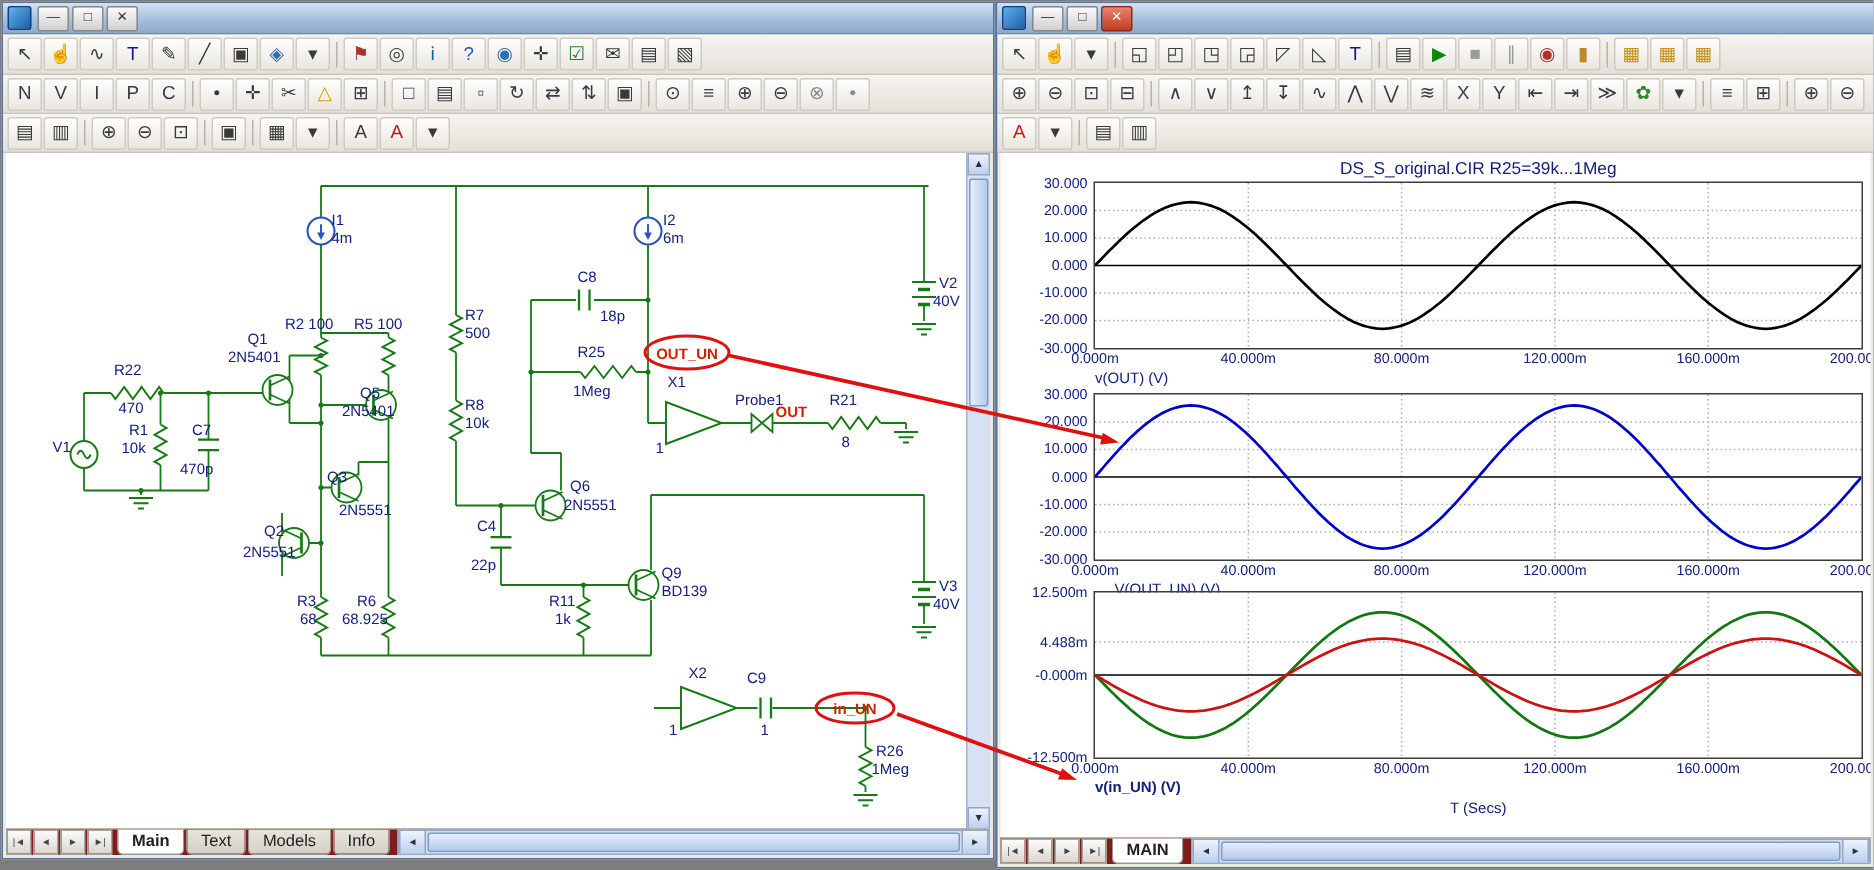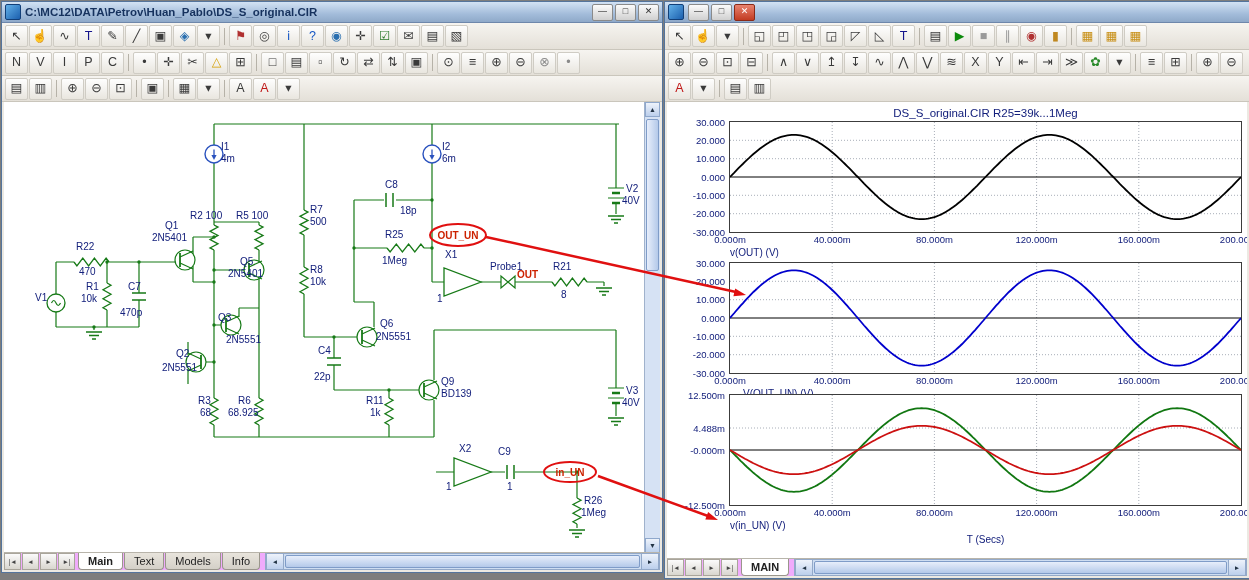--- a/index.html
+++ b/index.html
@@ -18,21 +18,21 @@
   .tbtn{width:21px;height:20px;flex:none;display:flex;align-items:center;justify-content:center;font-size:12.5px;color:#3a3a3a;background:linear-gradient(#fefefe,#e9e6df);border:1px solid #cfccc4;border-radius:2px}
   .tbtn .glyph{line-height:1}
   .tsep{width:1px;height:17px;background:#b6b2a8;margin:0 3px;flex:none}
   .schematic-area{position:absolute;left:2px;top:100px;right:2px;bottom:19px;background:#fff;overflow:hidden}
   .schematic-inner{position:absolute;left:0;top:10px;width:640px;height:440px}
   .annotation{position:absolute;left:8px;top:328px;width:420px;font-size:13.5px;font-weight:bold;color:#000;line-height:18.5px}
   .vscroll{position:absolute;right:0;top:0;bottom:0;width:15px;background:#d6e2f4;border-left:1px solid #a0b2cc;display:flex;flex-direction:column}
   .vs-btn{height:15px;background:linear-gradient(#eef3fb,#bccfec);border:1px solid #8fa8cc;font-size:7px;text-align:center;line-height:13px;color:#234;box-sizing:border-box}
   .vs-thumb{height:150px;margin:2px 1px;background:linear-gradient(90deg,#e7eefb,#b4c9e9);border:1px solid #7f9cc8;border-radius:2px}
   .vs-track{flex:1}
-  .tabbar{position:absolute;left:2px;right:2px;bottom:2px;height:17px;display:flex;align-items:stretch;gap:1px;background:#f0abfc;border-top:1px solid #b8b4aa;font-size:11px}
+  .tabbar{position:absolute;left:2px;right:2px;bottom:2px;height:17px;display:flex;align-items:stretch;gap:1px;background:#7f1d1d;border-top:1px solid #b8b4aa;font-size:11px}
   .navbtns{display:flex;gap:1px}
   .navbtn{width:17px;background:linear-gradient(#fbfbfb,#d9d6cf);border:1px solid #a9a59b;font-size:6.5px;display:flex;align-items:center;justify-content:center;color:#444;box-sizing:border-box}
   .tabs{display:flex;gap:1px;margin-left:2px}
   .tab{padding:0 9px;display:flex;align-items:center;background:linear-gradient(#e8e4dc,#d4d0c8);border:1px solid #9a968c;border-top:none;border-radius:0 0 4px 4px;color:#222}
   .tab.selected{background:#fff;font-weight:bold}
   .hscroll{flex:1;display:flex;background:#cfdef2;border:1px solid #93a9c9;margin-left:4px;box-sizing:border-box}
   .hs-btn{width:16px;background:linear-gradient(#eef3fb,#bccfec);border-right:1px solid #93a9c9;border-left:1px solid #93a9c9;font-size:6.5px;display:flex;align-items:center;justify-content:center;color:#234}
   .hs-thumb{flex:1;margin:1px;background:linear-gradient(#e7eefb,#b4c9e9);border:1px solid #7f9cc8;border-radius:2px}
   .plot-area{position:absolute;left:2px;top:100px;right:2px;bottom:19px;background:#fff;overflow:hidden}
   #plots{position:absolute;left:0;top:0;right:0;bottom:0}
@@ -45,21 +45,20 @@
   #overlay{position:absolute;left:0;top:0;width:1249px;height:580px;pointer-events:none;z-index:40}
 </style>
 </head>
 <body>
 
 <div class="desktop">
 
   <div class="window" id="left-win">
     <div class="titlebar">
       <span class="win-icon"></span>
-      <span class="title-text">C:\MC12\DATA\Petrov\Huan_Pablo\DS_S_original.CIR</span>
       <span class="win-buttons">
         <span class="wbtn">—</span>
         <span class="wbtn">□</span>
         <span class="wbtn">✕</span>
       </span>
     </div>
     <div class="toolbar row1">
         <span class="tbtn">
           <span class="glyph">↖</span>
         </span>
@@ -636,21 +635,21 @@
           <div class="xtick" style="left: 241.4px; top: 405px;">80.000m</div>
           <div class="xtick" style="left: 343.6px; top: 405px;">120.000m</div>
           <div class="xtick" style="left: 445.8px; top: 405px;">160.000m</div>
           <div class="xtick" style="left: 548px; top: 405px;">200.000m</div>
           <svg width="511" height="110" viewBox="0 0 511 110" class="plot-svg" style="left: 63px; top: 293px;">
             <path d="M102.2,0V110M204.4,0V110M306.6,0V110M408.8,0V110M0,33.0H511" stroke="#a8aeb8" fill="none" stroke-width="1" stroke-dasharray="1,2"></path>
             <path d="M0,55.0H511" stroke="#000" fill="none" stroke-width="1"></path>
             <polyline points="0.0,55.0 2.1,57.2 4.3,59.4 6.4,61.5 8.5,63.7 10.6,65.8 12.8,67.9 14.9,70.0 17.0,72.0 19.2,74.0 21.3,75.9 23.4,77.8 25.6,79.6 27.7,81.3 29.8,83.0 31.9,84.6 34.1,86.1 36.2,87.5 38.3,88.8 40.5,90.1 42.6,91.2 44.7,92.2 46.8,93.2 49.0,94.0 51.1,94.8 53.2,95.4 55.4,95.9 57.5,96.3 59.6,96.6 61.7,96.7 63.9,96.8 66.0,96.7 68.1,96.6 70.3,96.3 72.4,95.9 74.5,95.4 76.6,94.8 78.8,94.0 80.9,93.2 83.0,92.2 85.2,91.2 87.3,90.1 89.4,88.8 91.6,87.5 93.7,86.1 95.8,84.6 97.9,83.0 100.1,81.3 102.2,79.6 104.3,77.8 106.5,75.9 108.6,74.0 110.7,72.0 112.8,70.0 115.0,67.9 117.1,65.8 119.2,63.7 121.4,61.5 123.5,59.4 125.6,57.2 127.8,55.0 129.9,52.8 132.0,50.6 134.1,48.5 136.3,46.3 138.4,44.2 140.5,42.1 142.7,40.0 144.8,38.0 146.9,36.0 149.0,34.1 151.2,32.2 153.3,30.4 155.4,28.7 157.6,27.0 159.7,25.4 161.8,23.9 163.9,22.5 166.1,21.2 168.2,19.9 170.3,18.8 172.5,17.8 174.6,16.8 176.7,16.0 178.8,15.2 181.0,14.6 183.1,14.1 185.2,13.7 187.4,13.4 189.5,13.3 191.6,13.2 193.8,13.3 195.9,13.4 198.0,13.7 200.1,14.1 202.3,14.6 204.4,15.2 206.5,16.0 208.7,16.8 210.8,17.8 212.9,18.8 215.0,19.9 217.2,21.2 219.3,22.5 221.4,23.9 223.6,25.4 225.7,27.0 227.8,28.7 230.0,30.4 232.1,32.2 234.2,34.1 236.3,36.0 238.5,38.0 240.6,40.0 242.7,42.1 244.9,44.2 247.0,46.3 249.1,48.5 251.2,50.6 253.4,52.8 255.5,55.0 257.6,57.2 259.8,59.4 261.9,61.5 264.0,63.7 266.1,65.8 268.3,67.9 270.4,70.0 272.5,72.0 274.7,74.0 276.8,75.9 278.9,77.8 281.1,79.6 283.2,81.3 285.3,83.0 287.4,84.6 289.6,86.1 291.7,87.5 293.8,88.8 296.0,90.1 298.1,91.2 300.2,92.2 302.3,93.2 304.5,94.0 306.6,94.8 308.7,95.4 310.9,95.9 313.0,96.3 315.1,96.6 317.2,96.7 319.4,96.8 321.5,96.7 323.6,96.6 325.8,96.3 327.9,95.9 330.0,95.4 332.2,94.8 334.3,94.0 336.4,93.2 338.5,92.2 340.7,91.2 342.8,90.1 344.9,88.8 347.1,87.5 349.2,86.1 351.3,84.6 353.4,83.0 355.6,81.3 357.7,79.6 359.8,77.8 362.0,75.9 364.1,74.0 366.2,72.0 368.3,70.0 370.5,67.9 372.6,65.8 374.7,63.7 376.9,61.5 379.0,59.4 381.1,57.2 383.3,55.0 385.4,52.8 387.5,50.6 389.6,48.5 391.8,46.3 393.9,44.2 396.0,42.1 398.2,40.0 400.3,38.0 402.4,36.0 404.5,34.1 406.7,32.2 408.8,30.4 410.9,28.7 413.1,27.0 415.2,25.4 417.3,23.9 419.4,22.5 421.6,21.2 423.7,19.9 425.8,18.8 428.0,17.8 430.1,16.8 432.2,16.0 434.3,15.2 436.5,14.6 438.6,14.1 440.7,13.7 442.9,13.4 445.0,13.3 447.1,13.2 449.3,13.3 451.4,13.4 453.5,13.7 455.6,14.1 457.8,14.6 459.9,15.2 462.0,16.0 464.2,16.8 466.3,17.8 468.4,18.8 470.5,19.9 472.7,21.2 474.8,22.5 476.9,23.9 479.1,25.4 481.2,27.0 483.3,28.7 485.4,30.4 487.6,32.2 489.7,34.1 491.8,36.0 494.0,38.0 496.1,40.0 498.2,42.1 500.4,44.2 502.5,46.3 504.6,48.5 506.7,50.6 508.9,52.8 511.0,55.0" fill="none" stroke="#117711" stroke-width="1.8"></polyline>
             <polyline points="0.0,55.0 2.1,56.3 4.3,57.5 6.4,58.8 8.5,60.0 10.6,61.3 12.8,62.5 14.9,63.7 17.0,64.8 19.2,66.0 21.3,67.1 23.4,68.2 25.6,69.2 27.7,70.2 29.8,71.2 31.9,72.1 34.1,73.0 36.2,73.8 38.3,74.6 40.5,75.3 42.6,76.0 44.7,76.6 46.8,77.1 49.0,77.6 51.1,78.0 53.2,78.4 55.4,78.7 57.5,78.9 59.6,79.1 61.7,79.2 63.9,79.2 66.0,79.2 68.1,79.1 70.3,78.9 72.4,78.7 74.5,78.4 76.6,78.0 78.8,77.6 80.9,77.1 83.0,76.6 85.2,76.0 87.3,75.3 89.4,74.6 91.6,73.8 93.7,73.0 95.8,72.1 97.9,71.2 100.1,70.2 102.2,69.2 104.3,68.2 106.5,67.1 108.6,66.0 110.7,64.8 112.8,63.7 115.0,62.5 117.1,61.3 119.2,60.0 121.4,58.8 123.5,57.5 125.6,56.3 127.8,55.0 129.9,53.7 132.0,52.5 134.1,51.2 136.3,50.0 138.4,48.7 140.5,47.5 142.7,46.3 144.8,45.2 146.9,44.0 149.0,42.9 151.2,41.8 153.3,40.8 155.4,39.8 157.6,38.8 159.7,37.9 161.8,37.0 163.9,36.2 166.1,35.4 168.2,34.7 170.3,34.0 172.5,33.4 174.6,32.9 176.7,32.4 178.8,32.0 181.0,31.6 183.1,31.3 185.2,31.1 187.4,30.9 189.5,30.8 191.6,30.8 193.8,30.8 195.9,30.9 198.0,31.1 200.1,31.3 202.3,31.6 204.4,32.0 206.5,32.4 208.7,32.9 210.8,33.4 212.9,34.0 215.0,34.7 217.2,35.4 219.3,36.2 221.4,37.0 223.6,37.9 225.7,38.8 227.8,39.8 230.0,40.8 232.1,41.8 234.2,42.9 236.3,44.0 238.5,45.2 240.6,46.3 242.7,47.5 244.9,48.7 247.0,50.0 249.1,51.2 251.2,52.5 253.4,53.7 255.5,55.0 257.6,56.3 259.8,57.5 261.9,58.8 264.0,60.0 266.1,61.3 268.3,62.5 270.4,63.7 272.5,64.8 274.7,66.0 276.8,67.1 278.9,68.2 281.1,69.2 283.2,70.2 285.3,71.2 287.4,72.1 289.6,73.0 291.7,73.8 293.8,74.6 296.0,75.3 298.1,76.0 300.2,76.6 302.3,77.1 304.5,77.6 306.6,78.0 308.7,78.4 310.9,78.7 313.0,78.9 315.1,79.1 317.2,79.2 319.4,79.2 321.5,79.2 323.6,79.1 325.8,78.9 327.9,78.7 330.0,78.4 332.2,78.0 334.3,77.6 336.4,77.1 338.5,76.6 340.7,76.0 342.8,75.3 344.9,74.6 347.1,73.8 349.2,73.0 351.3,72.1 353.4,71.2 355.6,70.2 357.7,69.2 359.8,68.2 362.0,67.1 364.1,66.0 366.2,64.8 368.3,63.7 370.5,62.5 372.6,61.3 374.7,60.0 376.9,58.8 379.0,57.5 381.1,56.3 383.3,55.0 385.4,53.7 387.5,52.5 389.6,51.2 391.8,50.0 393.9,48.7 396.0,47.5 398.2,46.3 400.3,45.2 402.4,44.0 404.5,42.9 406.7,41.8 408.8,40.8 410.9,39.8 413.1,38.8 415.2,37.9 417.3,37.0 419.4,36.2 421.6,35.4 423.7,34.7 425.8,34.0 428.0,33.4 430.1,32.9 432.2,32.4 434.3,32.0 436.5,31.6 438.6,31.3 440.7,31.1 442.9,30.9 445.0,30.8 447.1,30.8 449.3,30.8 451.4,30.9 453.5,31.1 455.6,31.3 457.8,31.6 459.9,32.0 462.0,32.4 464.2,32.9 466.3,33.4 468.4,34.0 470.5,34.7 472.7,35.4 474.8,36.2 476.9,37.0 479.1,37.9 481.2,38.8 483.3,39.8 485.4,40.8 487.6,41.8 489.7,42.9 491.8,44.0 494.0,45.2 496.1,46.3 498.2,47.5 500.4,48.7 502.5,50.0 504.6,51.2 506.7,52.5 508.9,53.7 511.0,55.0" fill="none" stroke="#cc1111" stroke-width="1.8"></polyline>
           </svg>
-          <div class="plot-legend" style="left: 63px; top: 418px;">v(in_UN) (V)</div>
+          <div class="plot-legend" style="left: 63px; top: 418px; font-weight: bold;">v(in_UN) (V)</div>
           <div class="plot-xlabel" style="top: 432px;">T (Secs)</div>
         </div>
     </div>
 
     <div class="tabbar">
       <span class="navbtns">
           <span class="navbtn">|◄</span>
           <span class="navbtn">◄</span>
           <span class="navbtn">►</span>
           <span class="navbtn">►|</span>

